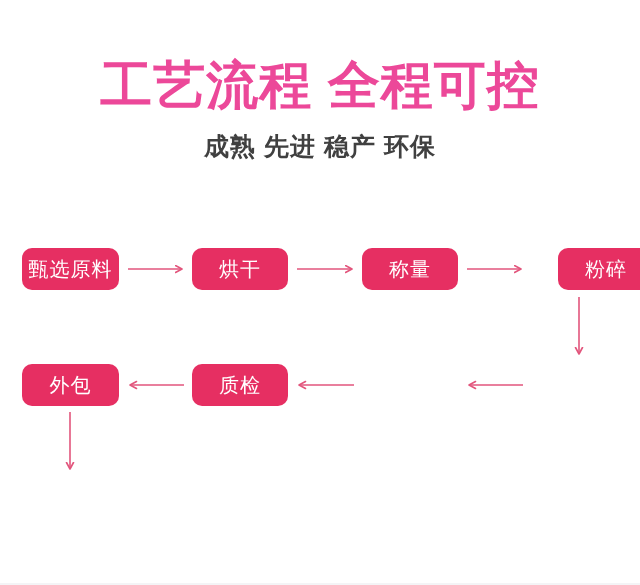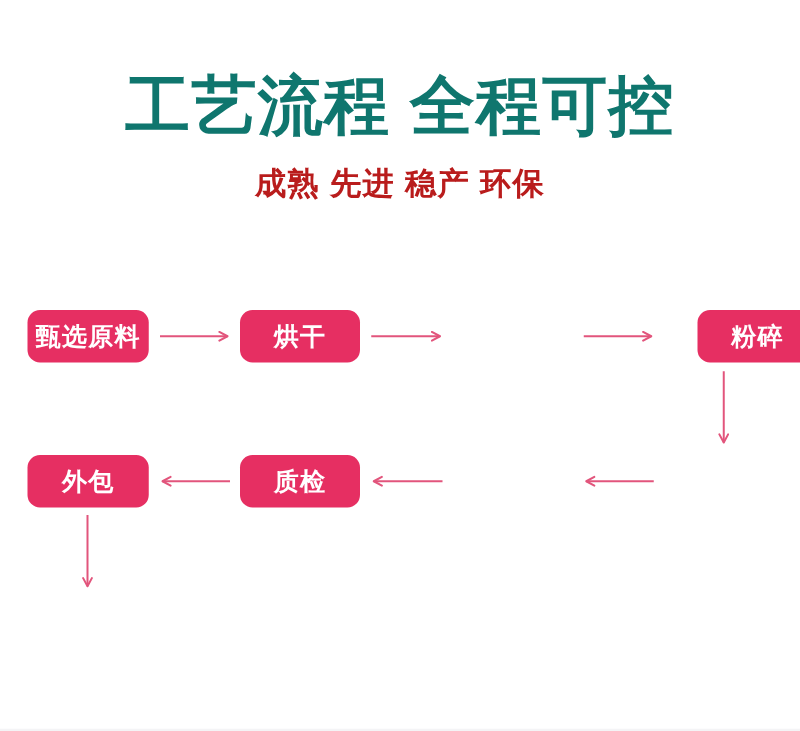--- a/index.html
+++ b/index.html
@@ -19,43 +19,43 @@
   }
   .title {
     position: absolute;
     top: 56px;
     left: 0;
     width: 640px;
     text-align: center;
     font-size: 52px;
     font-weight: 800;
     letter-spacing: 1px;
-    color: #0f766e;
+    color: #ec4899;
     line-height: 1.15;
   }
   .subtitle {
     position: absolute;
     top: 130px;
     left: 0;
     width: 640px;
     text-align: center;
     font-size: 25px;
     font-weight: 600;
     letter-spacing: 1px;
-    color: #b91c1c;
+    color: #404040;
   }
   .node {
     position: absolute;
     width: 96px;
     height: 42px;
     background: #e62f62;
     border-radius: 10px;
     color: #ffffff;
     font-size: 20px;
-    font-weight: 700;
+    font-weight: 400;
     display: flex;
     align-items: center;
     justify-content: center;
     letter-spacing: 1px;
     box-sizing: border-box;
   }
   
   .c1 { left: 22px;  width: 97px; }
   .c2 { left: 192px; }
   .c3 { left: 362px; }
@@ -90,19 +90,20 @@
     <line x1="467" y1="269" x2="521" y2="269" stroke="#e2557c" stroke-width="1.6" marker-end="url(#head)"></line>
     <line x1="579" y1="297" x2="579" y2="354" stroke="#e2557c" stroke-width="1.6" marker-end="url(#head)"></line>
     <line x1="523" y1="385" x2="469" y2="385" stroke="#e2557c" stroke-width="1.6" marker-end="url(#head)"></line>
     <line x1="354" y1="385" x2="299" y2="385" stroke="#e2557c" stroke-width="1.6" marker-end="url(#head)"></line>
     <line x1="184" y1="385" x2="130" y2="385" stroke="#e2557c" stroke-width="1.6" marker-end="url(#head)"></line>
     <line x1="70" y1="412" x2="70" y2="469" stroke="#e2557c" stroke-width="1.6" marker-end="url(#head)"></line>
   </svg>
 
   <div class="node c1 r1">甄选原料</div>
   <div class="node c2 r1">烘干</div>
+  <div class="node c3 r1">称量</div>
   <div class="node c4 r1">粉碎</div>
 
   <div class="node c1 r2">外包</div>
   <div class="node c2 r2">质检</div>
 
 
 </div>
 
 </body></html>

